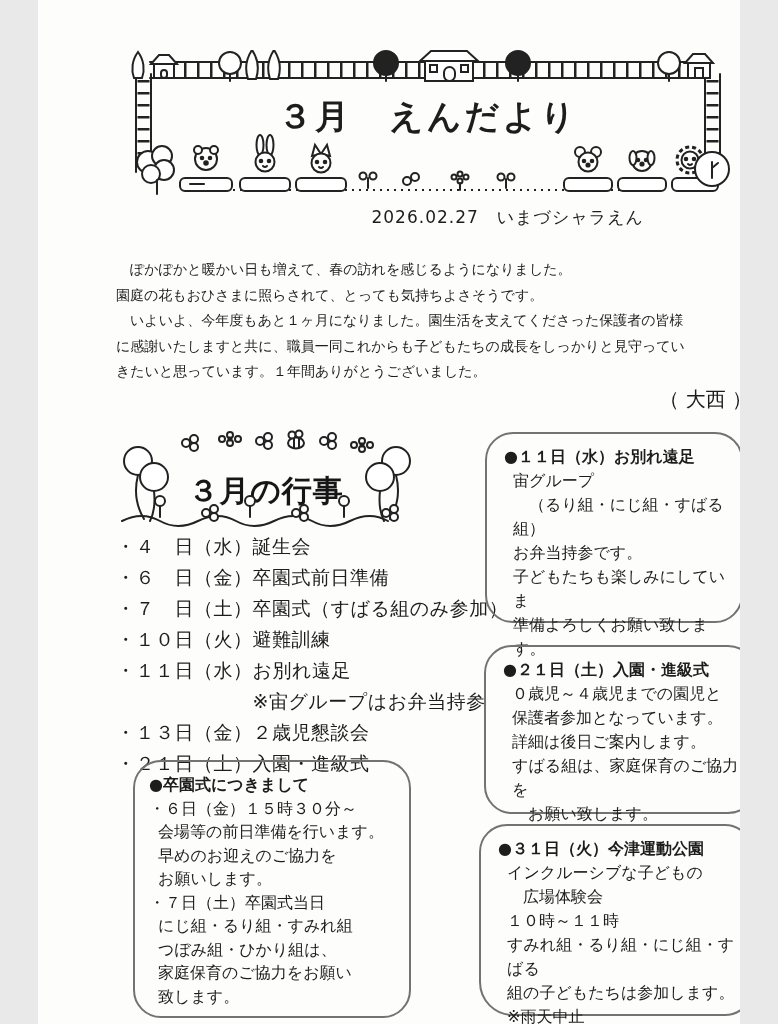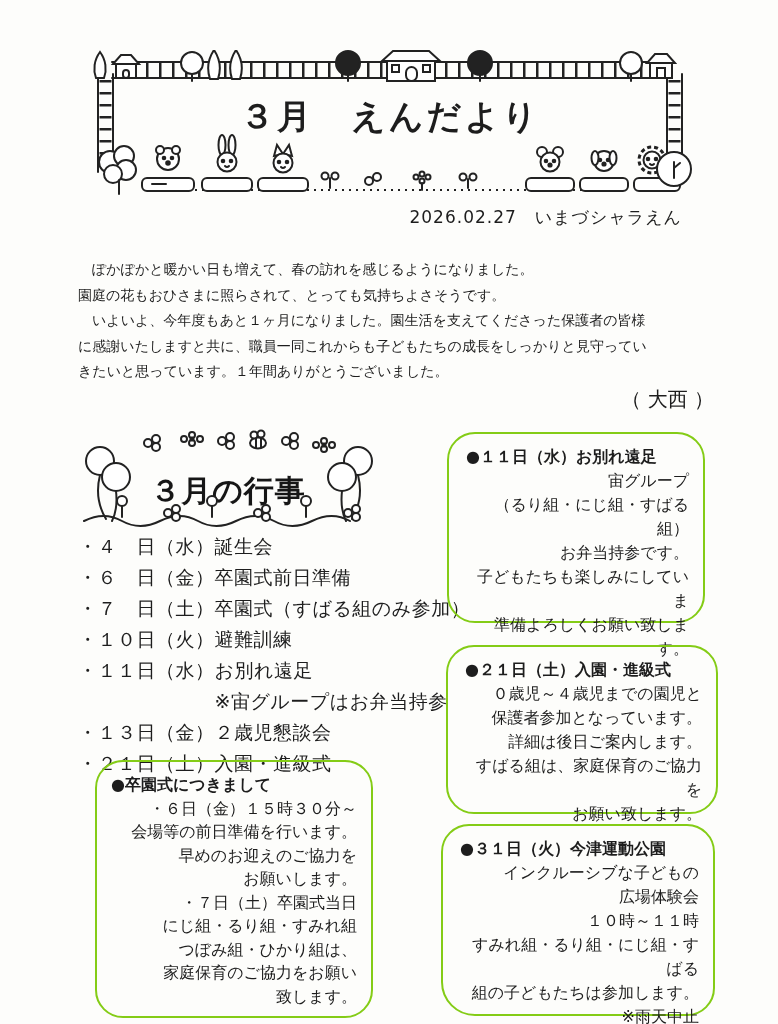--- a/index.html
+++ b/index.html
@@ -1,18 +1,18 @@
 <!DOCTYPE html>
 <html><head>
 <meta charset="utf-8">
 <style>
   * { margin:0; padding:0; box-sizing:border-box; }
   html,body { background:#e9e9e9; }
   .page {
-    position:relative; width:778px; height:1024px; margin:0 auto;
+    position:relative; width:702px; height:1024px; margin:0 auto;
     background:#fdfdfb; color:#1d1d1d; overflow:hidden;
     font-family:"DejaVu Sans", sans-serif;
   }
   svg { display:block; }
   .stroke { stroke:#222; fill:none; stroke-width:2; stroke-linecap:round; stroke-linejoin:round; }
   .wfill  { fill:#fff; stroke:#222; stroke-width:2; }
   .bfill  { fill:#222; stroke:#222; stroke-width:2; }
 
   .banner { position:absolute; left:86px; top:50px; width:608px; height:154px; }
   .banner-title {
@@ -26,25 +26,25 @@
 
   .signature { position:absolute; top:386px; left:0; width:714px; text-align:right; font-size:20px; }
 
   .events-decor { position:absolute; left:70px; top:417px; width:318px; height:116px; }
   .events-heading { font-size:30px; font-weight:bold; letter-spacing:1px; fill:#161616; }
 
   .events-list { position:absolute; left:78px; top:531px; font-size:19px; line-height:31px; letter-spacing:0.5px; }
   .event-item { white-space:pre; }
 
   .note-box {
-    position:absolute; border:2px solid #84cc16; border-radius:28px;
+    position:absolute; border:2px solid #737373; border-radius:28px;
     padding:11px 14px 8px 17px; font-size:16px; line-height:24px;
   }
   .box-title { font-weight:600; white-space:pre; }
-  .box-body .line { padding-left:9px; white-space:pre-wrap;text-align:right; }
+  .box-body .line { padding-left:9px; white-space:pre-wrap; }
   .line-underline { text-underline-offset:3px; padding-left:0 !important; }
 
   #box-farewell   { left:447px; top:432px; width:258px; height:191px; }
   #box-entrance   { left:446px; top:645px; width:272px; height:169px; }
   #box-park       { left:441px; top:824px; width:274px; height:192px; border-bottom-left-radius:34px; }
   #box-graduation { left:95px;  top:760px; width:278px; height:258px; padding-left:14px; line-height:23.5px; }
 </style>
 </head>
 <body>
 

